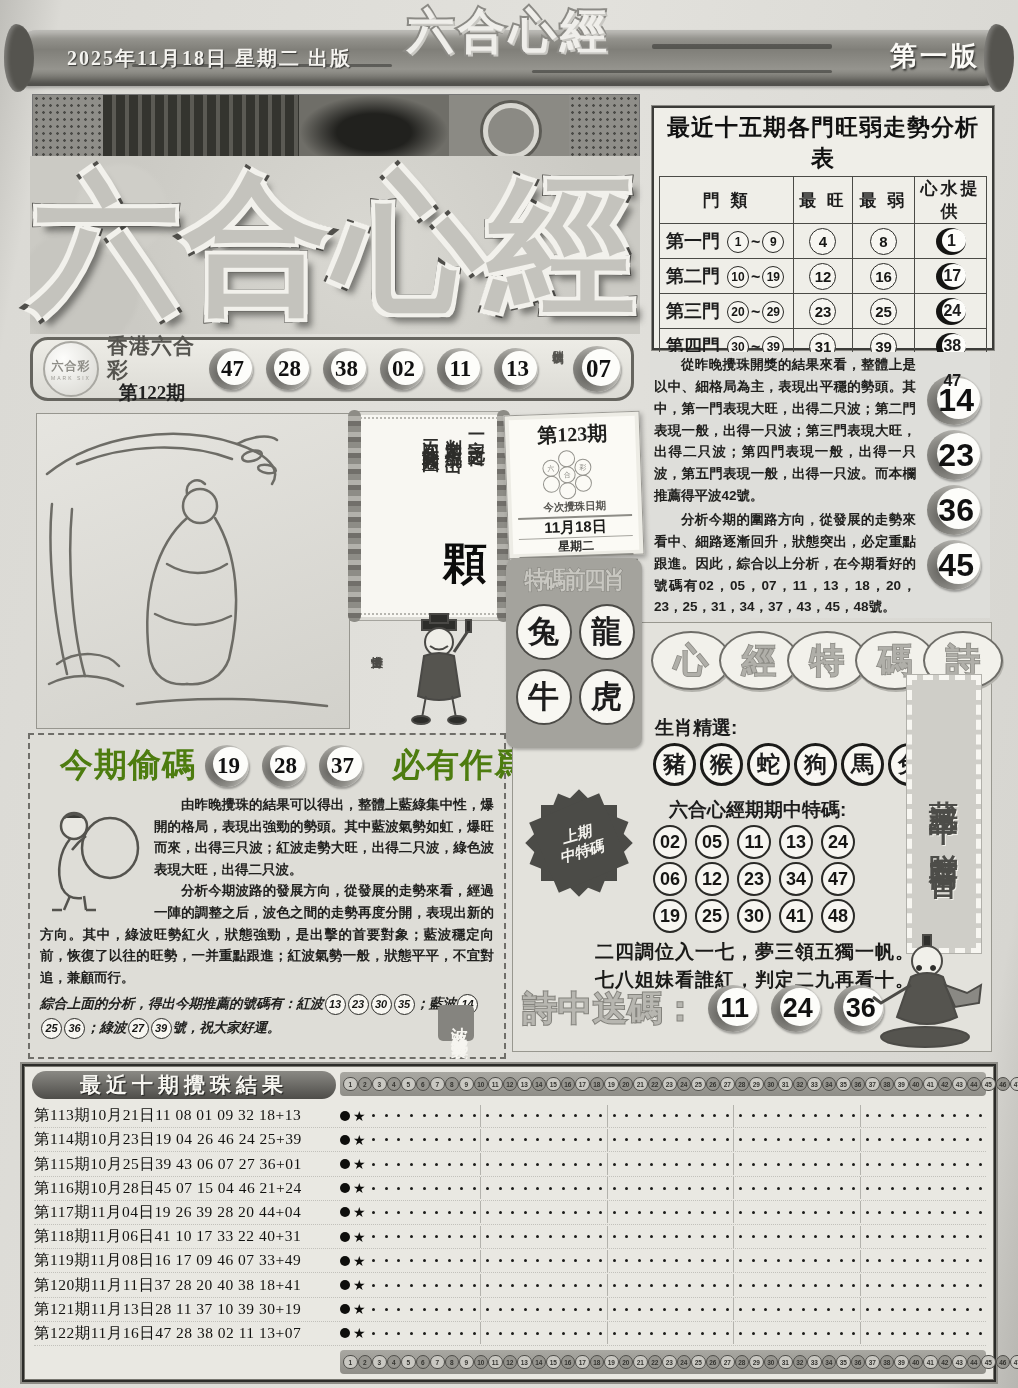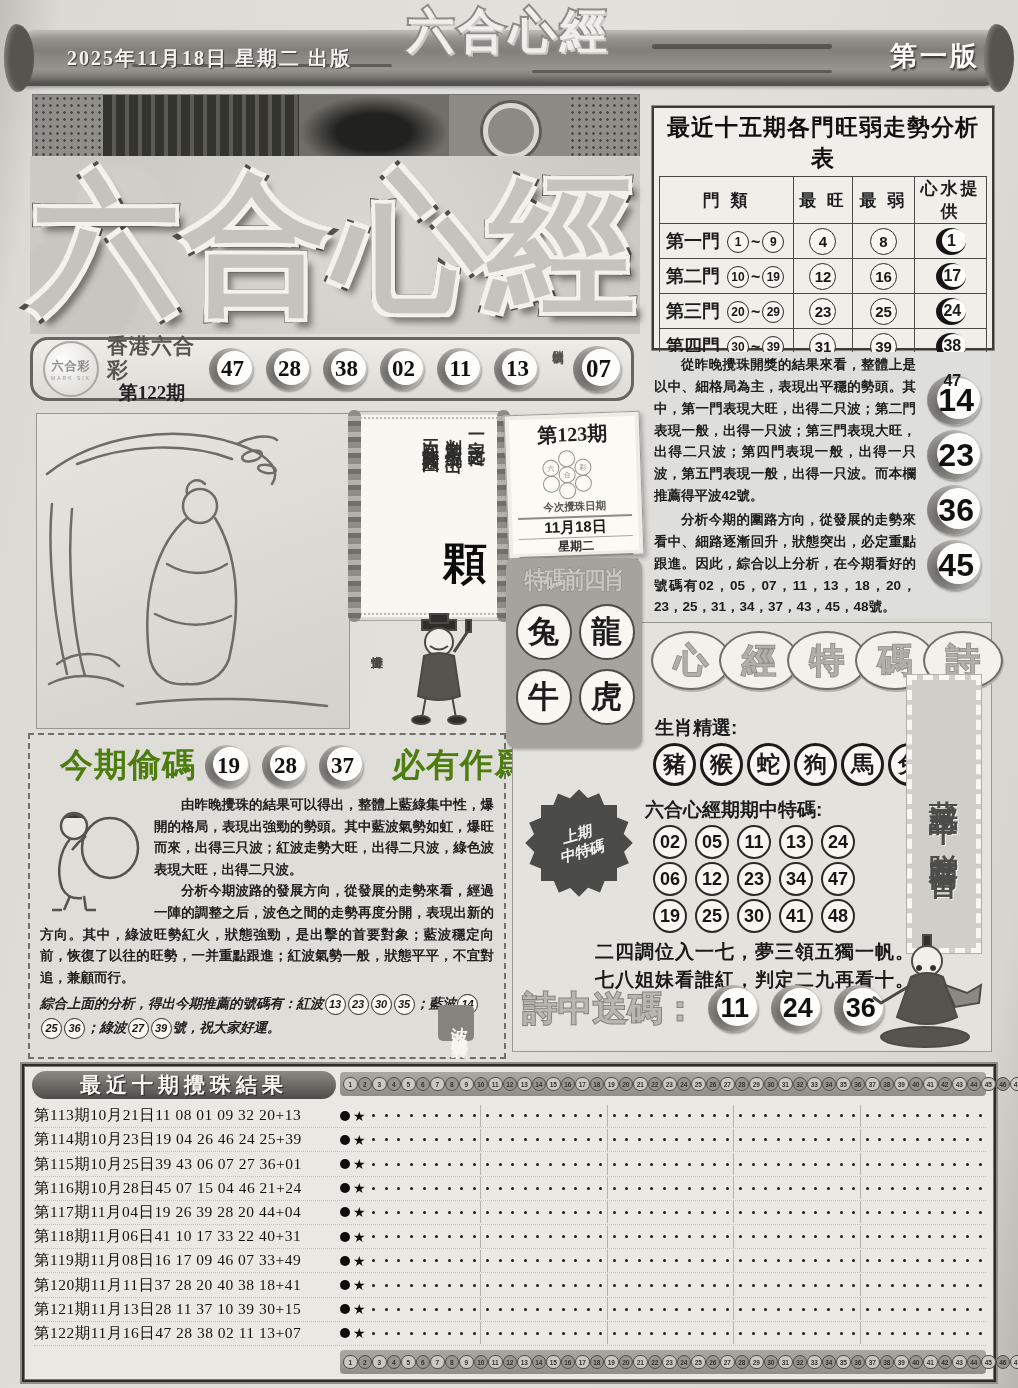--- a/index.html
+++ b/index.html
@@ -143,21 +143,21 @@
 
   
   .poem{left:512px;top:622px;width:480px;height:430px;border:1px solid #98978f;background:#e3e2dc;box-sizing:border-box;}
   .bubbles{position:absolute;left:138px;top:8px;display:flex;}
   .bub{width:76px;height:55px;border:2.5px solid #6e6d68;border-radius:50%;background:#f2f1eb;display:flex;
     align-items:center;justify-content:center;margin-left:-12px;box-shadow:1px 2px 0 #b3b2ac;}
   .bub:first-child{margin-left:0;}
   .bub b{font-family:"Liberation Serif",serif;font-weight:900;font-size:34px;color:#b0afa9;-webkit-text-stroke:1.5px #8a8983;paint-order:stroke fill;}
   .zodlab{position:absolute;left:142px;top:92px;font-weight:900;font-size:19px;}
   .zodrow{position:absolute;left:140px;top:120px;display:flex;gap:4px;}
-  .temalab{position:absolute;left:132px;top:174px;font-weight:900;font-size:19px;}
+  .temalab{position:absolute;left:156px;top:174px;font-weight:900;font-size:19px;}
   .temarows{position:absolute;left:140px;top:202px;display:flex;flex-direction:column;gap:3px;}
   .tema-row{display:flex;gap:8px;}
   .star{position:absolute;left:14px;top:168px;width:104px;height:104px;}
   .star i{position:absolute;inset:14px;background:#4b4b47;}
   .star .txt{position:absolute;inset:0;display:flex;flex-direction:column;align-items:center;justify-content:center;
     transform:rotate(-16deg);color:#f4f3ee;font-weight:900;font-style:italic;font-size:15px;line-height:1.2;z-index:2;font-family:"Liberation Serif",serif;}
   .pline{position:absolute;left:82px;font-weight:900;font-size:19px;letter-spacing:1px;color:#1a1a18;}
   .songrow{position:absolute;left:10px;top:362px;display:flex;align-items:center;gap:10px;}
   .songlab{font-family:"Liberation Serif",serif;font-weight:900;font-size:34px;letter-spacing:1px;
     color:#b7b6b0;-webkit-text-stroke:2px #84837d;paint-order:stroke fill;}
@@ -786,21 +786,21 @@
         </span>
         <span class="mini">
           <b>46</b>
         </span>
         <span class="mini">
           <b>47</b>
         </span>
       </div>
     <div class="hrows">
         <div class="hrow">
-          <span class="hlab">第113期10月21日11 08 01 09 32 20+13</span>
+          <span class="hlab">第113期10月21日11 08 01 09 32 18+13</span>
           <span class="hmx">
             <i class="mdot"></i>
             <i class="mstar">★</i>
             <i class="cell">
               <u></u>
             </i>
             <i class="cell">
               <u></u>
             </i>
             <i class="cell">
@@ -2018,21 +2018,21 @@
             </i>
             <i class="cell">
               <u></u>
             </i>
             <i class="cell">
               <u></u>
             </i>
           </span>
         </div>
         <div class="hrow">
-          <span class="hlab">第121期11月13日28 11 37 10 39 30+15</span>
+          <span class="hlab">第121期11月13日28 11 37 10 39 30+19</span>
           <span class="hmx">
             <i class="mdot"></i>
             <i class="mstar">★</i>
             <i class="cell">
               <u></u>
             </i>
             <i class="cell">
               <u></u>
             </i>
             <i class="cell">

